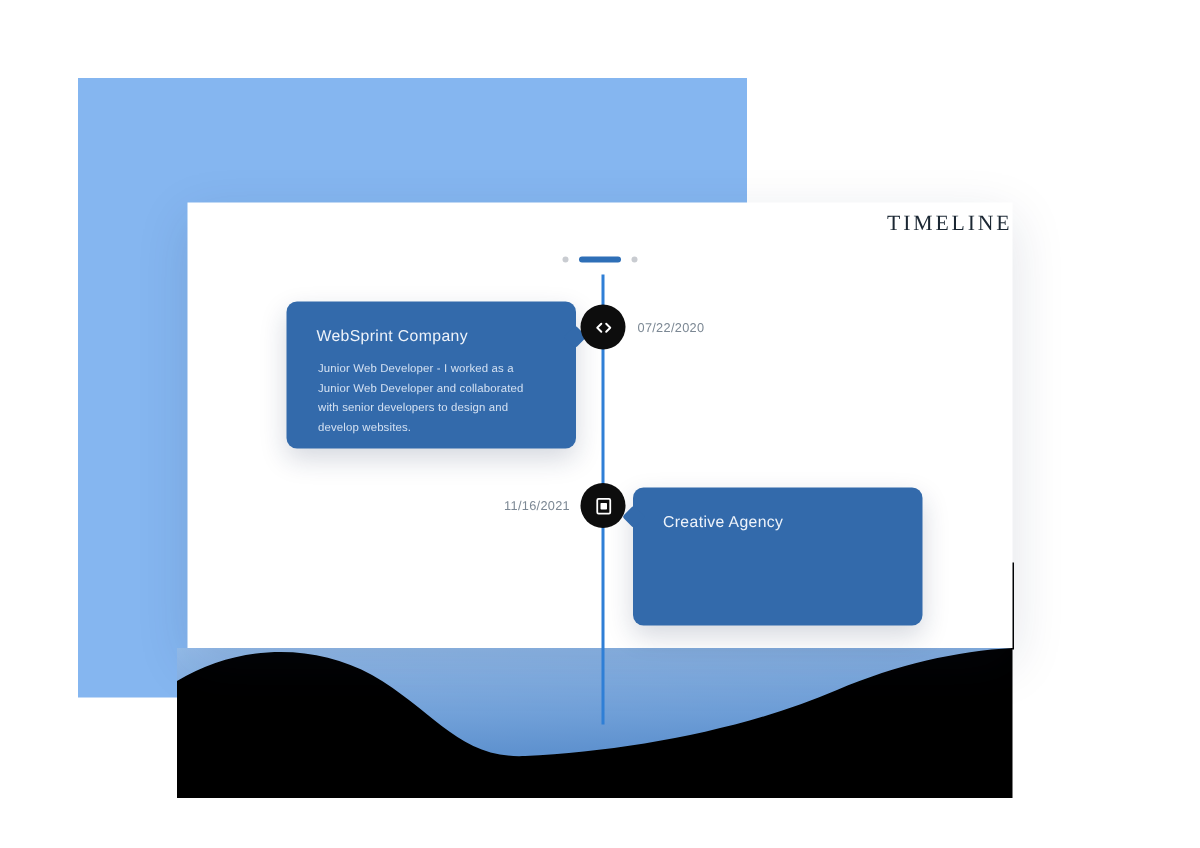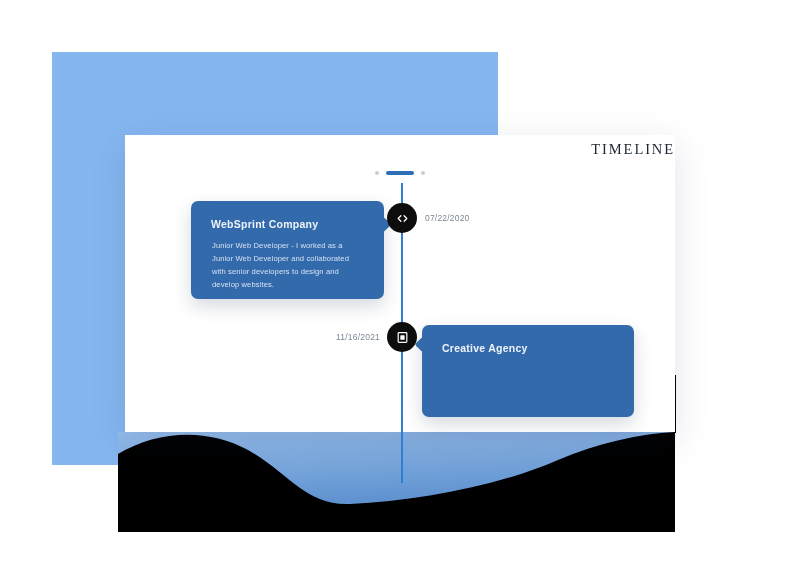--- a/index.html
+++ b/index.html
@@ -148,40 +148,40 @@
   .event-card {
     position: absolute;
     background: #336aab;
     border-radius: 7px;
     box-shadow: 0 7px 18px rgba(20,40,80,0.18);
     padding: 17px 20px 20px 20px;
     box-sizing: border-box;
     z-index: 3;
   }
   .event-card.left  { left: 66px;  top: 66px;  width: 193px; height: 98px; }
-  .event-card.right { left: 297px; top: 190px; width: 212px; height: 92px; }
+  .event-card.right { left: 297px; top: 190px; width: 193px; height: 92px; }
 
   
   .event-card .notch {
     position: absolute;
     width: 11px;
     height: 11px;
     background: #336aab;
     transform: rotate(45deg);
     border-radius: 2px;
   }
   .event-card.left .notch  { right: -5px; top: 18px; }
   .event-card.right .notch { left: -5px;  top: 14px; }
 
   .card-title {
     font-size: 10.5px;
     color: #eef3fa;
     letter-spacing: 0.25px;
     margin: 0 0 9px 0;
-    font-weight: 700;
+    font-weight: 400;
   }
   .card-body {
     font-size: 7.6px;
     line-height: 1.72;
     color: #d4e1f2;
     margin: 1px;
     letter-spacing: 0.1px;
   }
 </style>
 </head>

